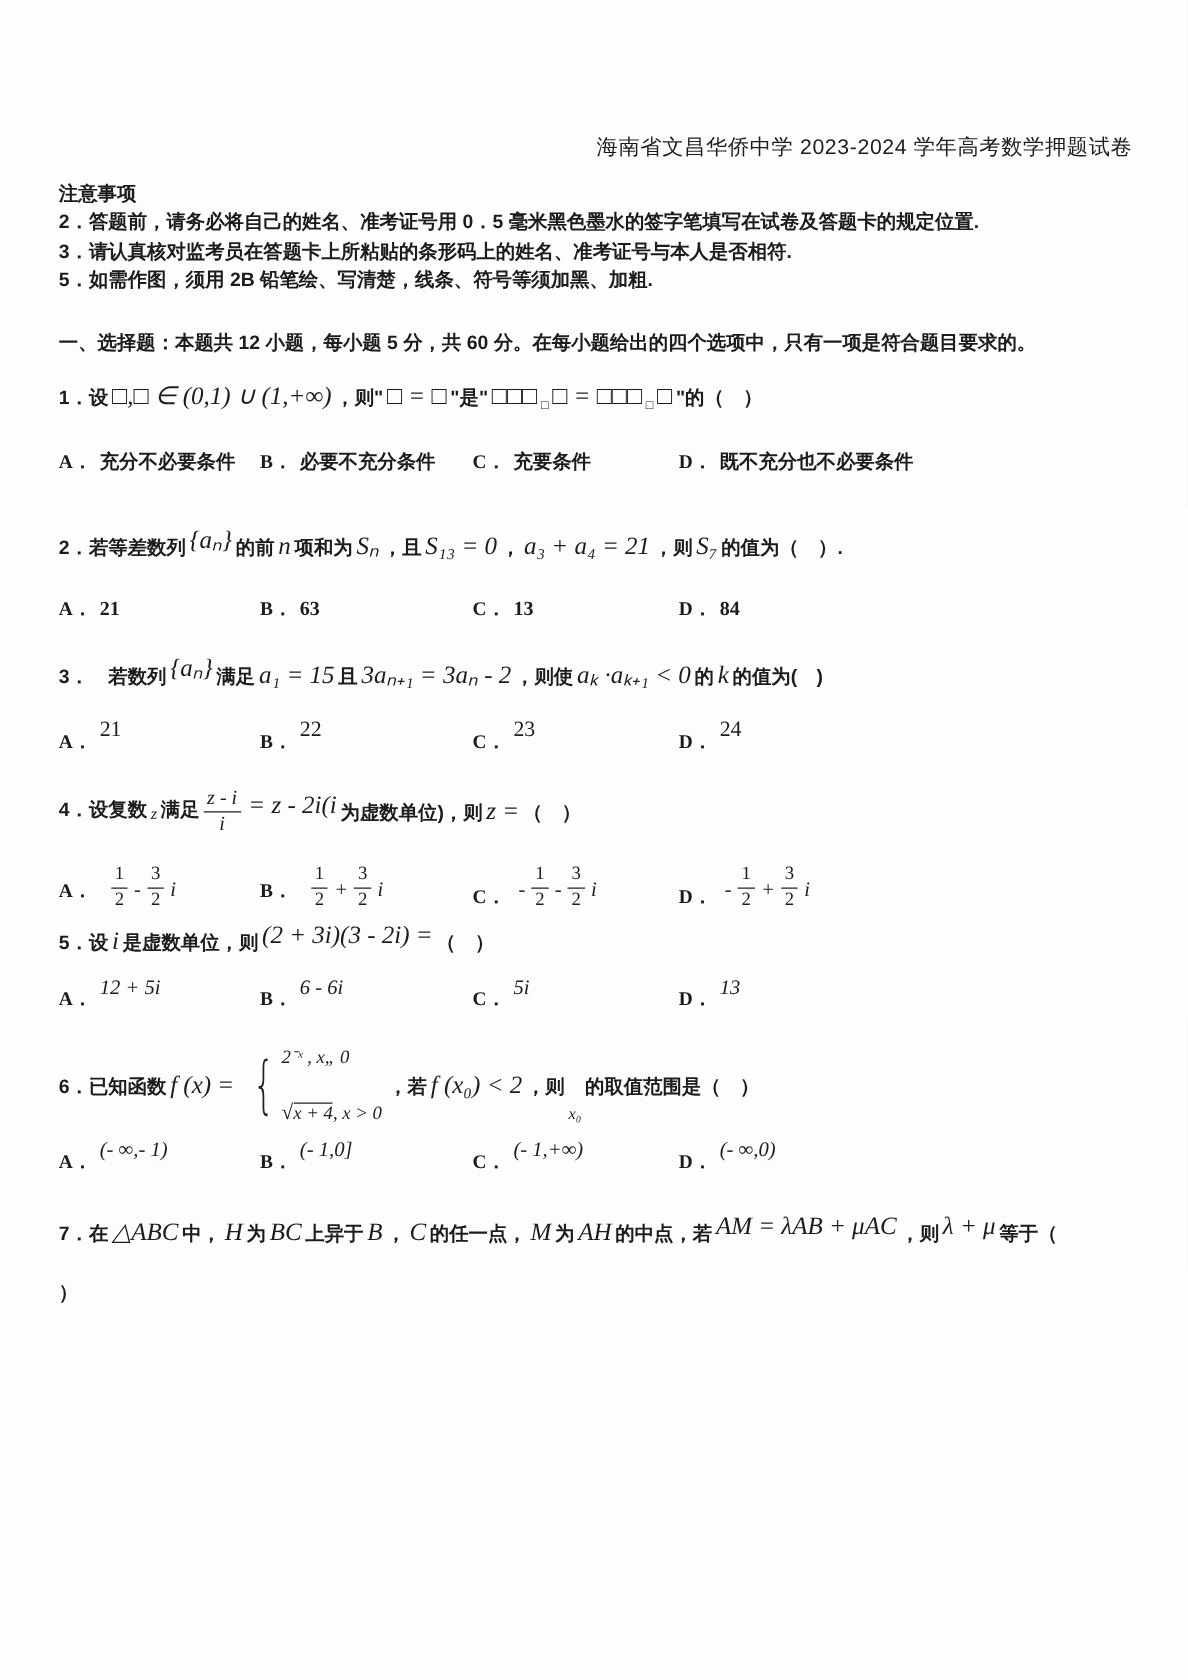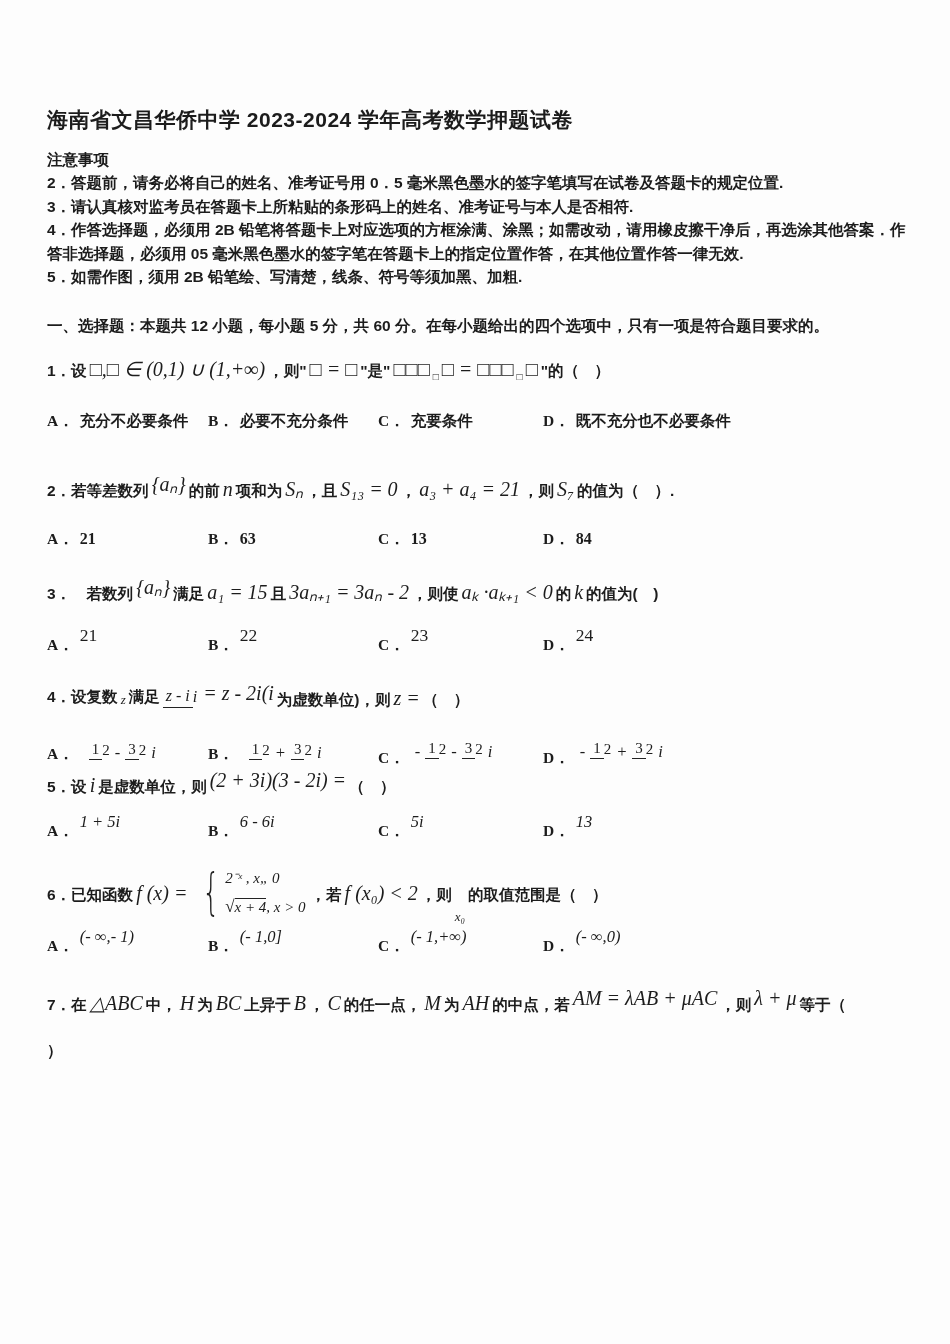--- a/index.html
+++ b/index.html
@@ -2,21 +2,21 @@
 <html><head>
 <meta charset="utf-8">
 <style>
   html,body{margin:0;padding:0;background:#f4f4f4;}
   .page{
     width:950px;height:1344px;margin:0 auto;background:#fdfdfd;
     color:#1c1c1c;font-family:"Liberation Sans",sans-serif;
     font-size:15.5px;font-weight:600;box-sizing:border-box;
     padding:106px 44px 0 47px;overflow:hidden;position:relative;
   }
-  .title{text-align:left;font-size:21px;font-weight:bold;letter-spacing:.5px;}
+  .title{text-align:right;font-size:17px;font-weight:normal;letter-spacing:.5px;}
   .notice-heading{margin-top:16px;font-weight:bold;}
   .notice-item{line-height:23.5px;}
   .section-header{margin-top:27px;font-weight:bold;}
   
   .stem{line-height:1.6;}
   .stem-flex{display:flex;flex-wrap:wrap;align-items:center;}
   .tok-t{white-space:pre-wrap;}
   .tok-m{font-family:"Liberation Serif",serif;font-style:italic;font-weight:normal;
          font-size:20px;margin:0 3px;white-space:pre-wrap;}
   .tok-m.raised{position:relative;top:-5px;}
@@ -30,32 +30,32 @@
   .optrow .opt-cell:nth-child(1){width:161px;}
   .optrow .opt-cell:nth-child(2){width:170px;}
   .optrow .opt-cell:nth-child(3){width:165px;}
   .opt-label{font-family:"Liberation Serif",serif;font-weight:bold;font-size:15.5px;}
   .opt-val{margin-left:6px;}
   .raised{position:relative;top:-9px;display:inline-block;}
   .num{font-family:"Liberation Serif",serif;font-weight:normal;font-size:17.5px;}
   .numb{font-family:"Liberation Serif",serif;font-weight:bold;font-size:16px;}
   .mi{font-family:"Liberation Serif",serif;font-style:italic;font-weight:normal;font-size:16.5px;}
   
-  .frac{display:inline-flex;flex-direction:row;text-align:center;vertical-align:middle;
+  .frac{display:inline-flex;flex-direction:column;text-align:center;vertical-align:middle;
         font-family:"Liberation Serif",serif;font-weight:normal;font-size:15px;
         line-height:1.15;margin:0 3px;position:relative;top:-2px;}
   .frac .fnum{display:block;border-bottom:1.3px solid #222;padding:0 3px 1px;}
   .frac .fden{display:block;padding-top:1px;}
   .q4-val{display:inline-flex;align-items:center;margin-left:8px;position:relative;top:-6px;}
   .q4-val .mi{margin:0 2px;}
   
   .cases{display:inline-flex;align-items:center;margin:0 5px;}
   .cases .brace{font-family:"DejaVu Sans",sans-serif;font-weight:200;font-size:50px;
                 line-height:.9;transform:scaleX(.55);margin-right:-2px;color:#222;}
-  .case-lines{display:inline-flex;flex-direction:column;gap:3px;
+  .case-lines{display:inline-flex;flex-direction:column;gap:18px;
               font-family:"Liberation Serif",serif;font-style:italic;font-weight:normal;
               font-size:15px;text-align:left;}
   .radical{font-style:normal;font-size:17px;}
   .radicand{border-top:1.2px solid #222;}
   .q7-close{margin-top:22px;}
   
   .mt-q1s{margin-top:16px;}  .mt-q1o{margin-top:26px;}
   .mt-q2s{margin-top:41px;}  .mt-q2o{margin-top:24px;}
   .mt-q3s{margin-top:26px;}  .mt-q3o{margin-top:26px;}
   .mt-q4s{margin-top:26px;}  .mt-q4o{margin-top:30px;}
@@ -66,21 +66,20 @@
 </head>
 <body>
 
 <div class="page">
 
   <div class="title">海南省文昌华侨中学 2023-2024 学年高考数学押题试卷</div>
 
   <div class="notice-heading">注意事项</div>
   <div class="notice-item">2．答题前，请务必将自己的姓名、准考证号用 0．5 毫米黑色墨水的签字笔填写在试卷及答题卡的规定位置.</div>
   <div class="notice-item">3．请认真核对监考员在答题卡上所粘贴的条形码上的姓名、准考证号与本人是否相符.</div>
-  <div class="notice-item">4．作答选择题，必须用 2B 铅笔将答题卡上对应选项的方框涂满、涂黑；如需改动，请用橡皮擦干净后，再选涂其他答案．作答非选择题，必须用 05 毫米黑色墨水的签字笔在答题卡上的指定位置作答，在其他位置作答一律无效.</div>
   <div class="notice-item">5．如需作图，须用 2B 铅笔绘、写清楚，线条、符号等须加黑、加粗.</div>
 
   <div class="section-header">一、选择题：本题共 12 小题，每小题 5 分，共 60 分。在每小题给出的四个选项中，只有一项是符合题目要求的。</div>
 
   <div class="stem mt-q1s"><span class="tok-t">1．设</span><span class="tok-m">□,□ ∈ (0,1) ∪ (1,+∞)</span><span class="tok-t">，则"</span><span class="tok-m">□ = □</span><span class="tok-t">"是"</span><span class="tok-m">□□□</span><span class="tok-sub">□</span><span class="tok-m">□ = □□□</span><span class="tok-sub">□</span><span class="tok-m">□</span><span class="tok-t">"的（　）</span></div>
   <div class="optrow mt-q1o">
       <span class="opt-cell"><b class="opt-label">A．</b><span class="opt-val">充分不必要条件</span></span>
       <span class="opt-cell"><b class="opt-label">B．</b><span class="opt-val">必要不充分条件</span></span>
       <span class="opt-cell"><b class="opt-label">C．</b><span class="opt-val">充要条件</span></span>
       <span class="opt-cell"><b class="opt-label">D．</b><span class="opt-val">既不充分也不必要条件</span></span>
@@ -168,21 +167,21 @@
             <span class="fnum">3</span>
             <span class="fden">2</span>
           </span>
           <span class="mi">i</span>
         </span>
     </span>
   </div>
 
   <div class="stem mt-q5s"><span class="tok-t">5．设</span><span class="tok-m">i</span><span class="tok-t">是虚数单位，则</span><span class="tok-m raised">(2 + 3i)(3 - 2i) =</span><span class="tok-t">（　）</span></div>
   <div class="optrow mt-q5o">
-      <span class="opt-cell"><b class="opt-label">A．</b><span class="opt-val raised mi">1 + 5i</span></span>
+      <span class="opt-cell"><b class="opt-label">A．</b><span class="opt-val raised mi">12 + 5i</span></span>
       <span class="opt-cell"><b class="opt-label">B．</b><span class="opt-val raised mi">6 - 6i</span></span>
       <span class="opt-cell"><b class="opt-label">C．</b><span class="opt-val raised mi">5i</span></span>
       <span class="opt-cell"><b class="opt-label">D．</b><span class="opt-val raised mi">13</span></span>
     </div>
 
   <div class="stem stem-flex mt-q6s">
     <span><span class="tok-t">6．已知函数</span><span class="tok-m">f (x) =</span></span>
     <span class="cases">
       <span class="brace">{</span>
       <span class="case-lines">

